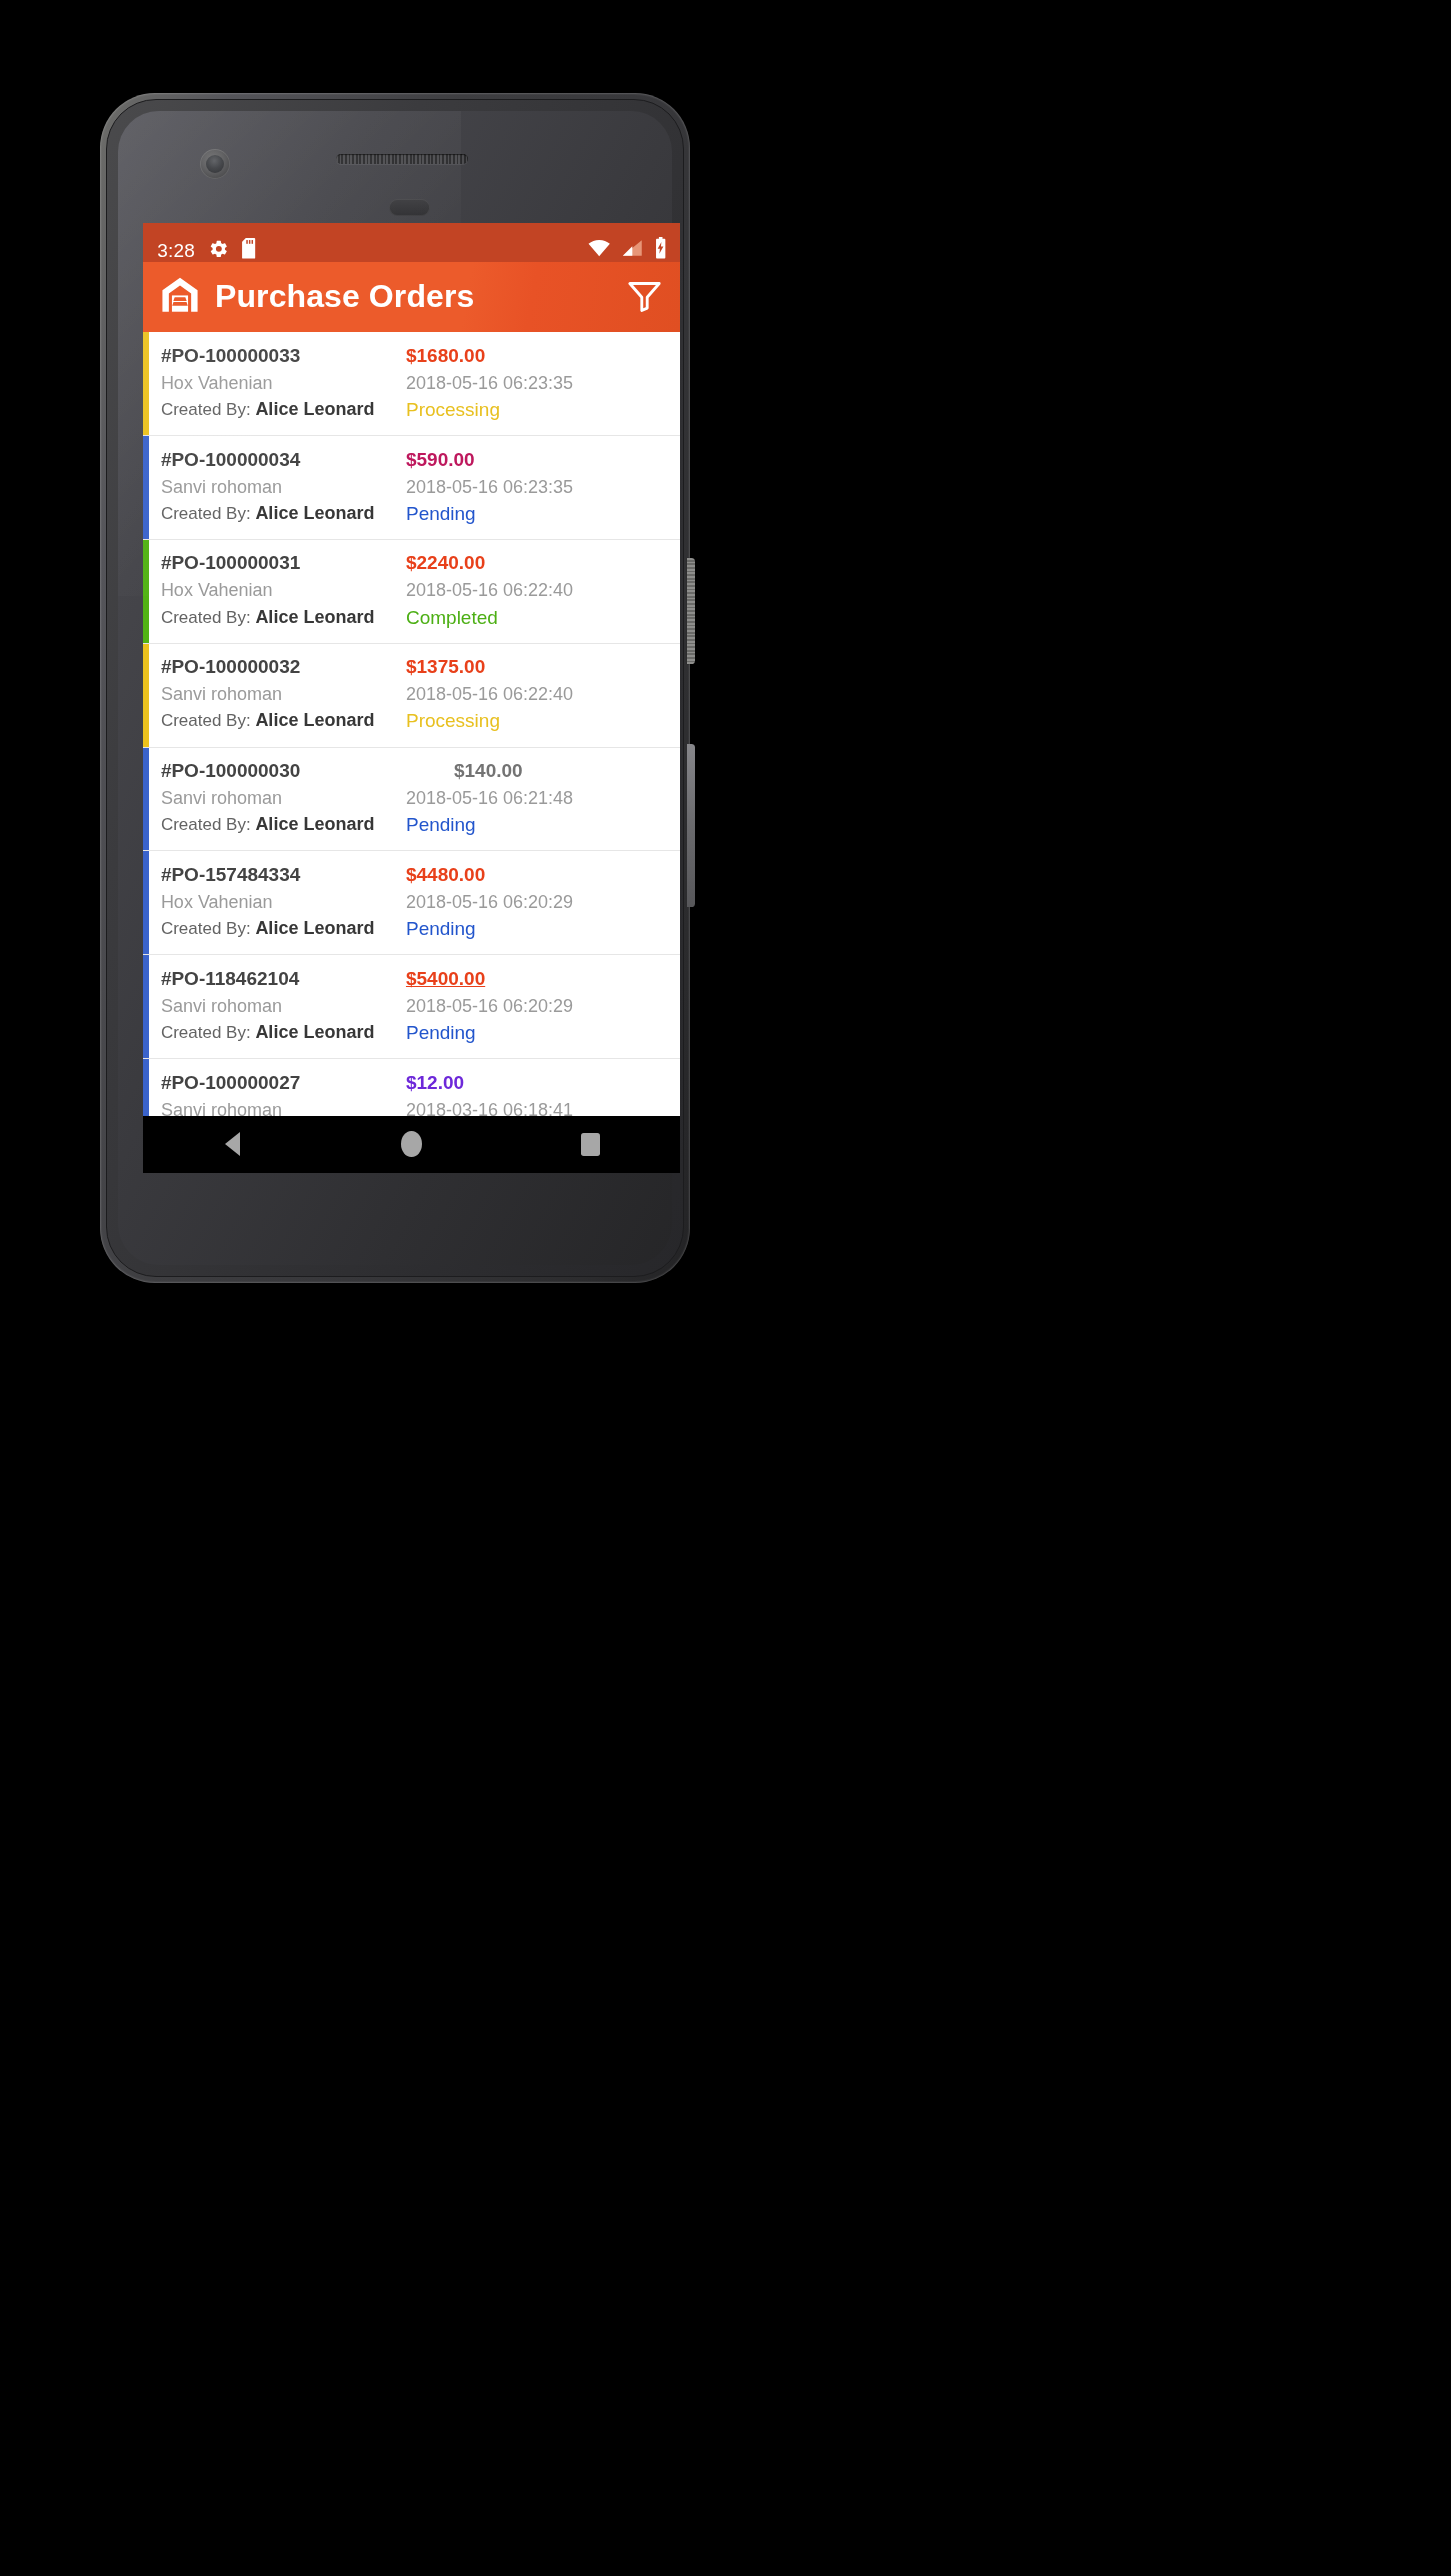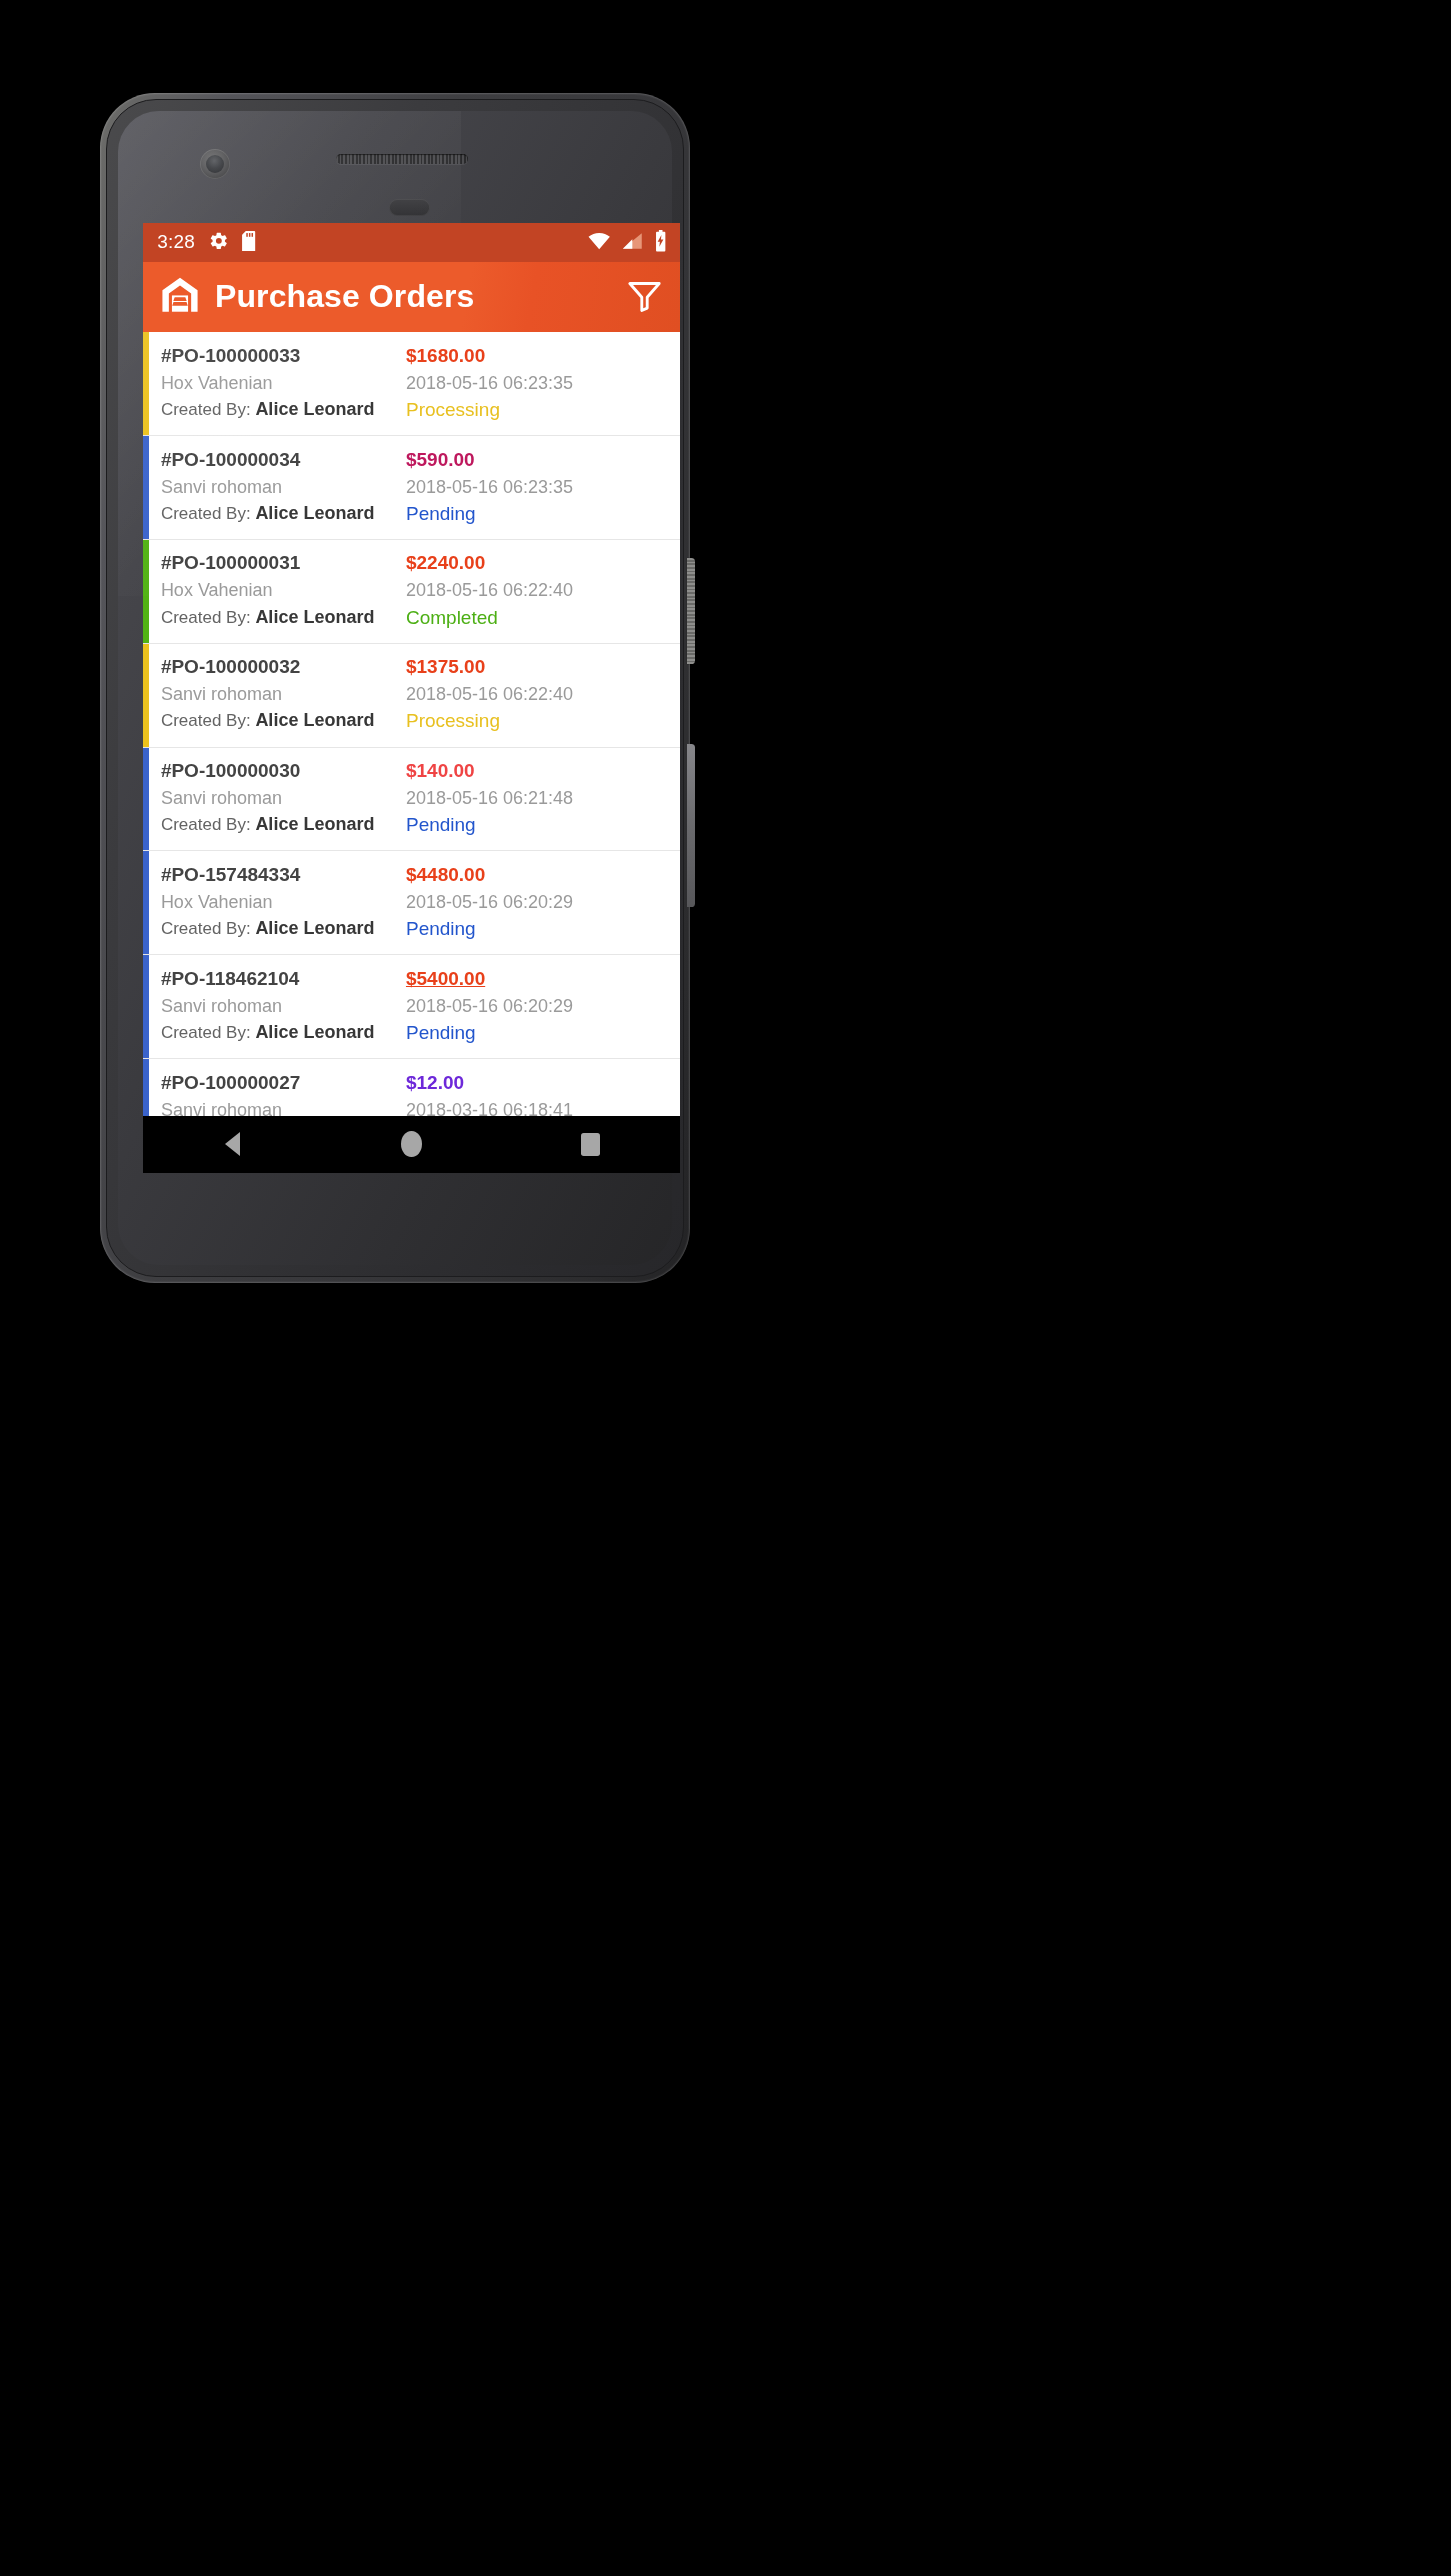--- a/index.html
+++ b/index.html
@@ -111,21 +111,21 @@
     height: 950px;
     background: #fff;
     overflow: hidden;
   }
 
   
   #status-bar {
     height: 39px;
     background: #c24424;
     display: flex;
-    align-items: center;
+    align-items: flex-end;
     padding: 0 12.5px 0 14.3px;
     color: #fff;
     position: relative;
     z-index: 3;
   }
   #status-clock {
     font-size: 19px;
     font-weight: 400;
     letter-spacing: 0.2px;
     margin-right: 14.3px;
@@ -386,21 +386,21 @@
             </div>
             <div class="order-row">
               <div class="accent-bar" style="background: rgb(58, 99, 203);"></div>
               <div class="row-body">
                 <div class="col-left">
                   <div class="po-number">#PO-100000030</div>
                   <div class="po-customer">Sanvi rohoman</div>
                   <div class="po-creator"><span>Created By: </span><b>Alice Leonard</b></div>
                 </div>
                 <div class="col-right">
-                  <div class="po-amount" style="color: #ef4444;">$140.00</div>
+                  <div class="po-amount" style="color: #737373; margin-left: 48px;">$140.00</div>
                   <div class="po-date">2018-05-16 06:21:48</div>
                   <div class="po-status" style="color: rgb(34, 85, 204);">Pending</div>
                 </div>
               </div>
             </div>
             <div class="order-row">
               <div class="accent-bar" style="background: rgb(58, 99, 203);"></div>
               <div class="row-body">
                 <div class="col-left">
                   <div class="po-number">#PO-157484334</div>

